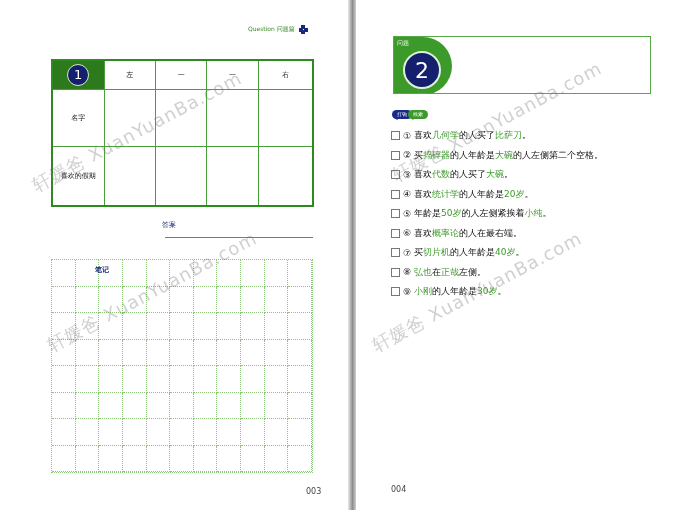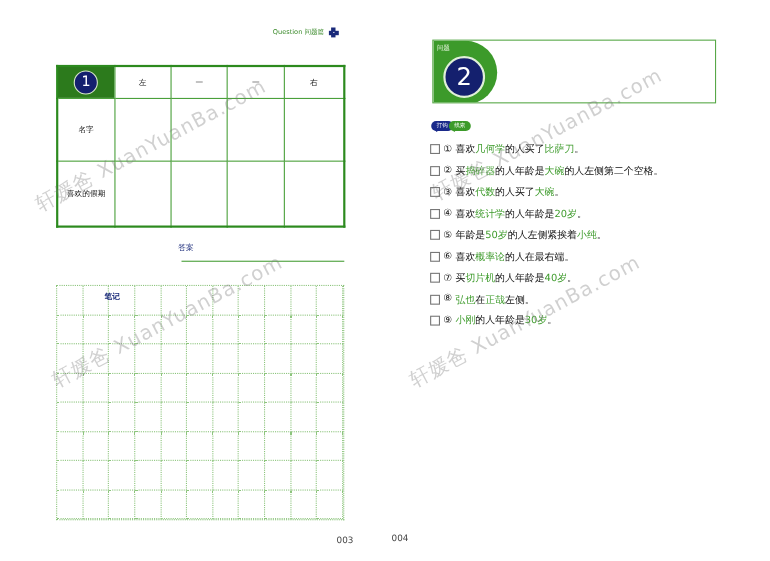--- a/index.html
+++ b/index.html
@@ -1,21 +1,21 @@
 <!DOCTYPE html>
 <html><head>
 <meta charset="utf-8">
 <style>
   * { box-sizing: border-box; margin: 0; padding: 0; }
   html, body { width: 700px; height: 510px; overflow: hidden; background: #ffffff; }
   body { font-family: "DejaVu Sans", sans-serif; position: relative; color: #222; }
 
   .page { position: absolute; top: 0; height: 510px; background: #fff; }
   .page-left { left: 0; width: 348px; }
-  .page-right { left: 340px; width: 284px; }
+  .page-right { left: 375px; width: 284px; }
   .gutter { position: absolute; left: 348px; top: 0; width: 8px; height: 510px;
             background: linear-gradient(to right, #e9e9e9, #a9a9a9 40%, #8c8c8c 55%, #cfcfcf); }
 
   
   .q-header { position: absolute; left: 248px; top: 25px; display: flex; align-items: center; gap: 4px; }
   .q-header .txt { font-size: 6px; color: #3a8a2a; }
   .q-header .diamond { width: 9px; height: 9px; position: relative; }
   .q-header .diamond span { position: absolute; width: 4px; height: 4px; background: #1a2a7a; }
 
   

